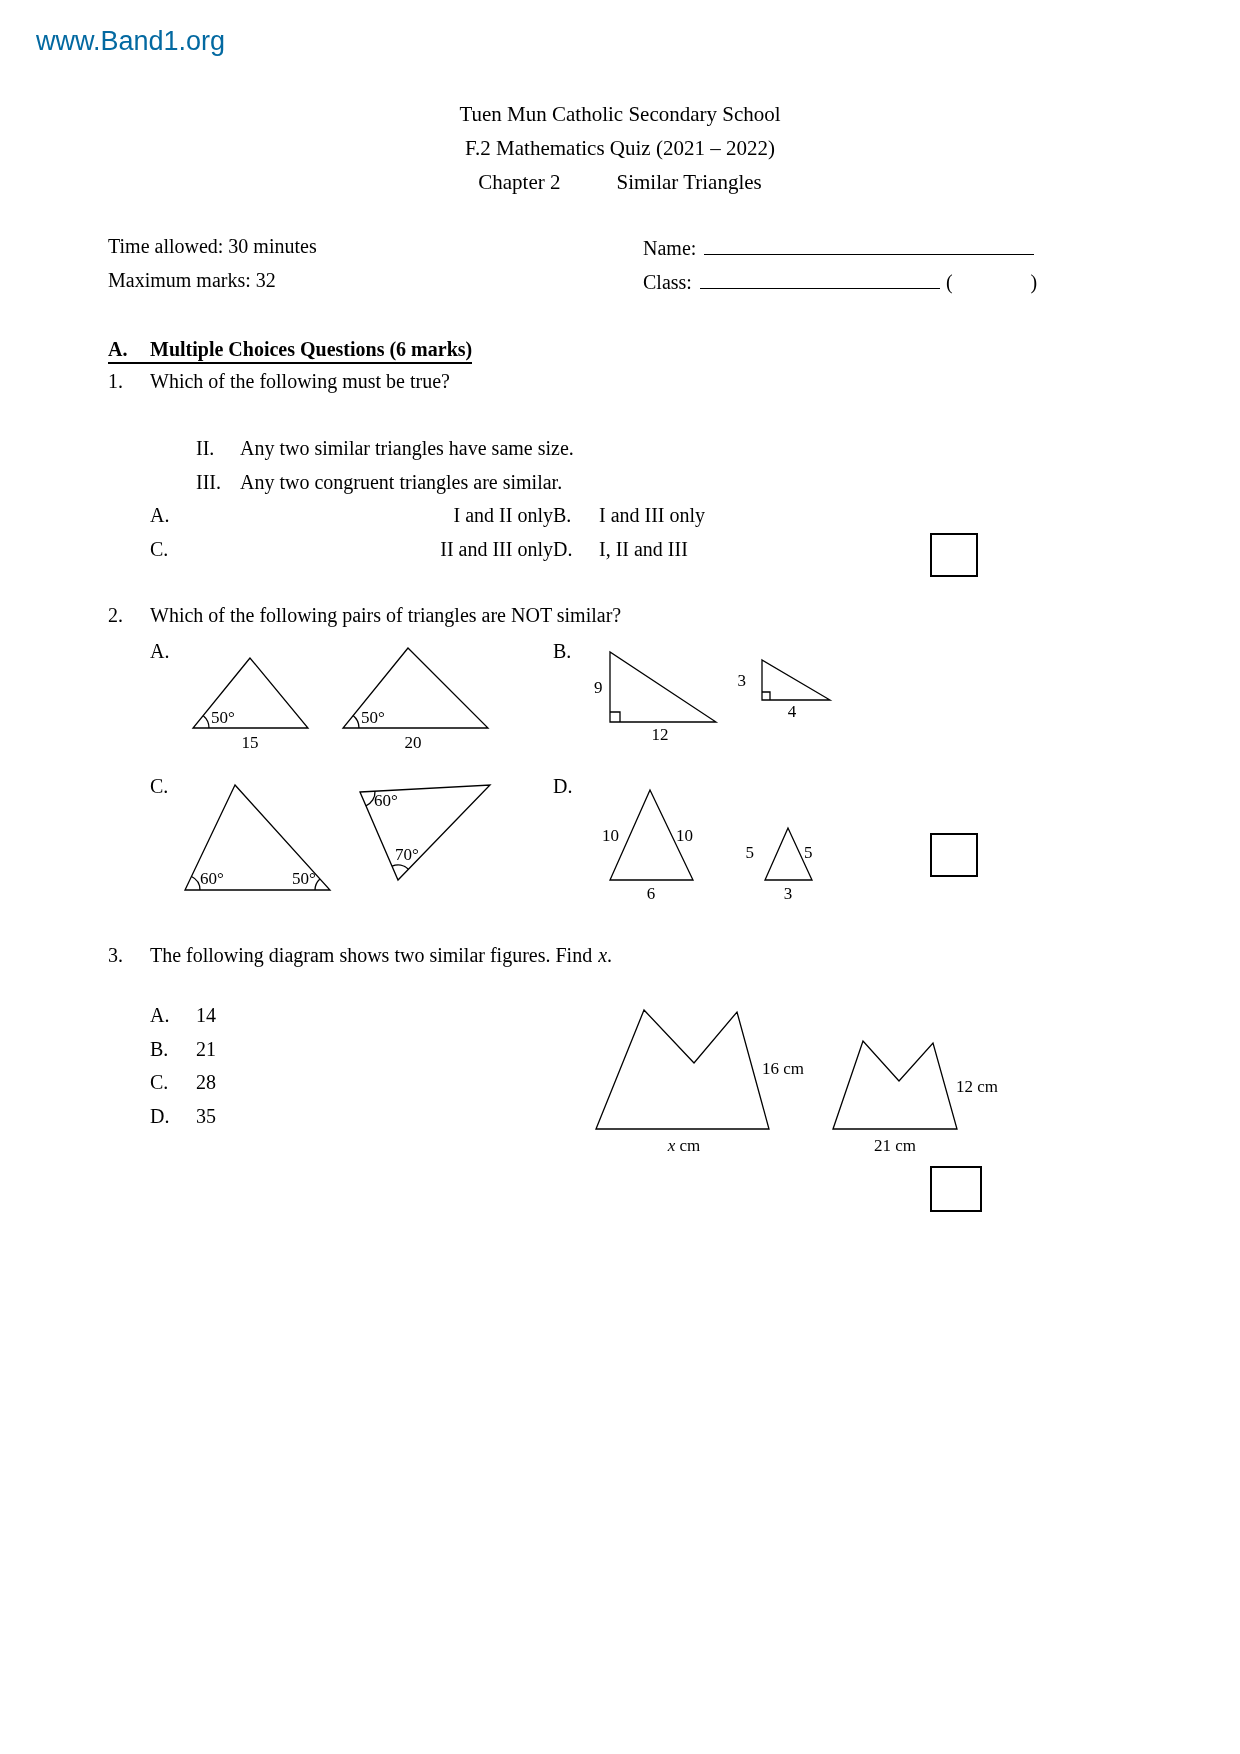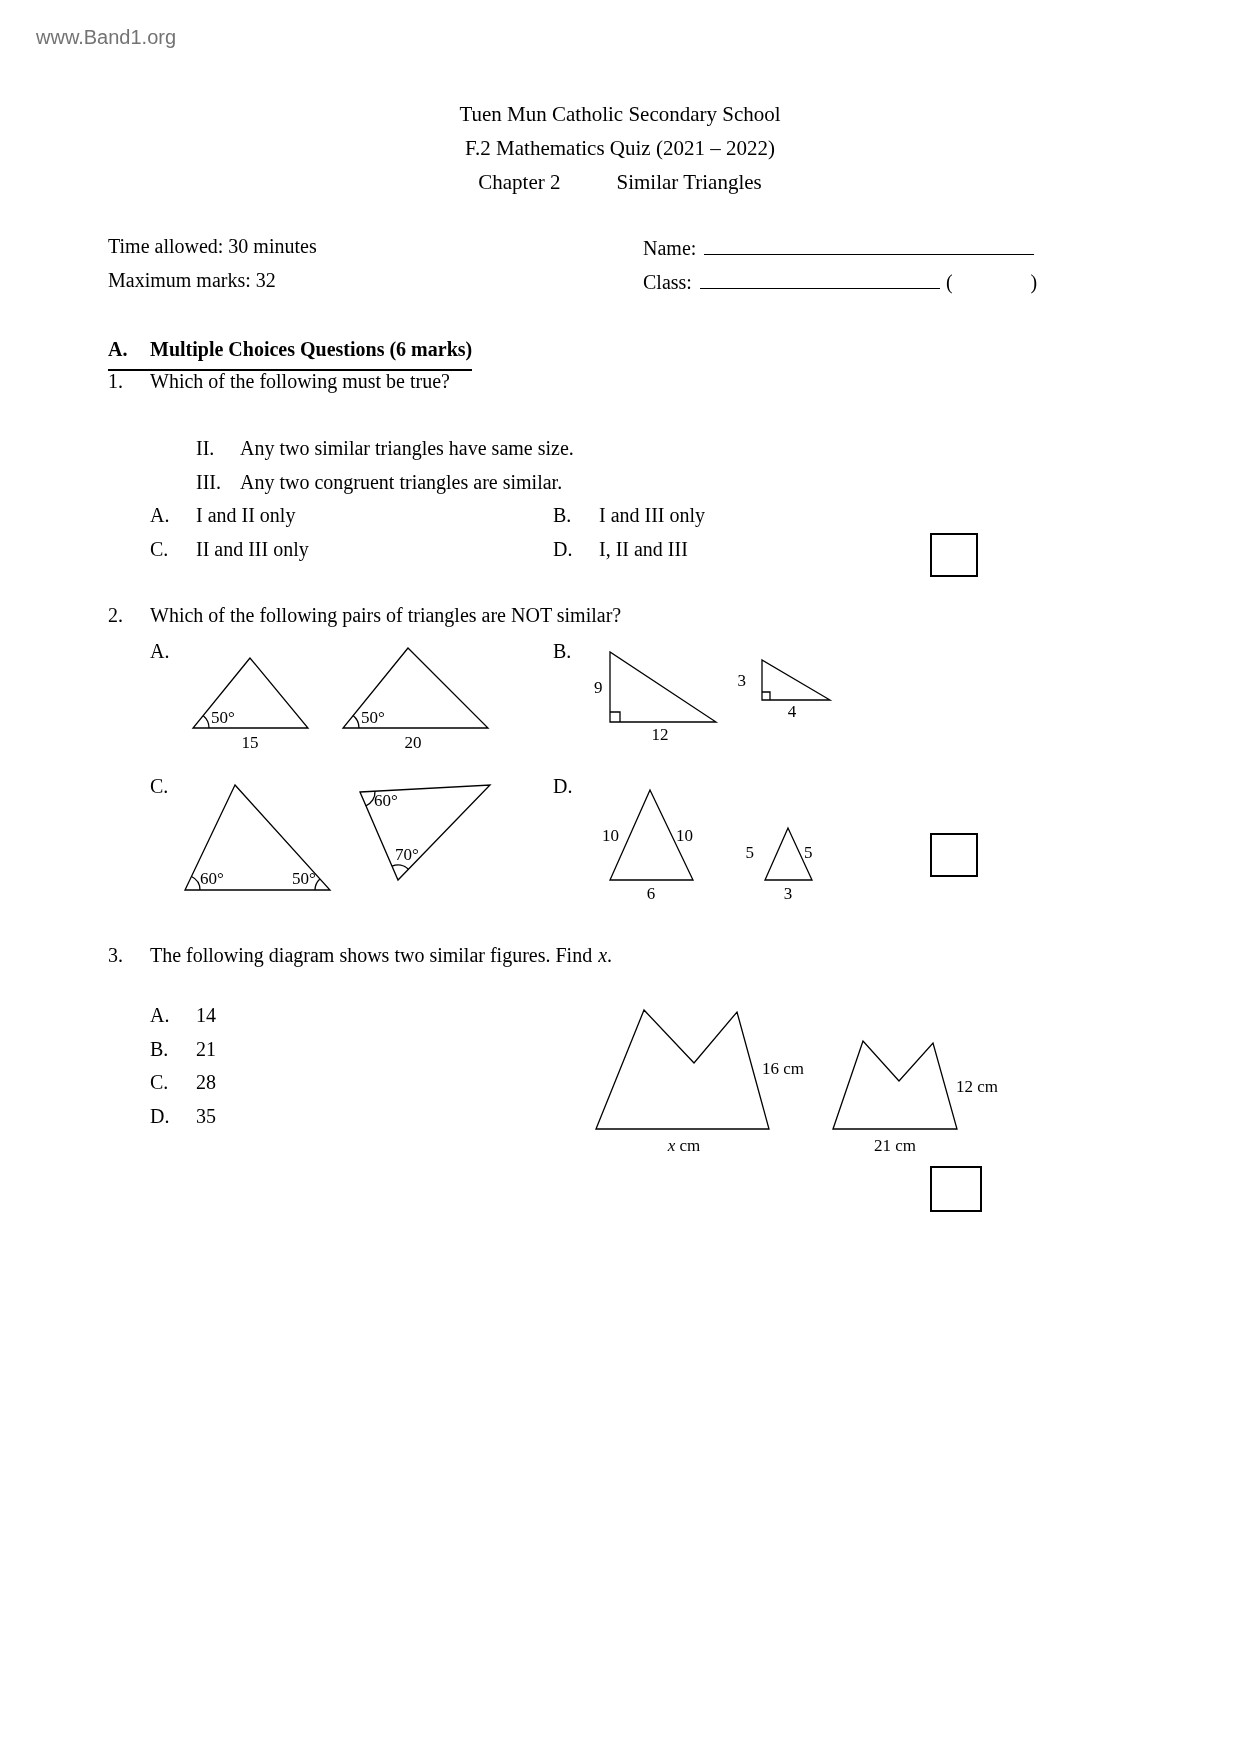--- a/index.html
+++ b/index.html
@@ -4,34 +4,34 @@
 <style>
   * { margin:0; padding:0; box-sizing:border-box; }
   html,body { background:#ffffff; }
   .page {
     position:relative; width:1240px; height:1754px; margin:0 auto;
     background:#ffffff; color:#000;
     font-family:"Liberation Serif", serif; overflow:hidden;
   }
   .watermark {
     position:absolute; left:36px; top:26px;
-    font-family:"Liberation Sans", sans-serif; font-size:20px; color:#737373;
+    font-family:"Liberation Sans", sans-serif; font-size:27px; color:#0369a1;
   }
   .center-line { position:absolute; left:0; width:100%; text-align:center; font-size:21px; white-space:nowrap; }
   .line { position:absolute; font-size:20px; white-space:nowrap; }
   .topic { margin-left:56px; }
   .blank { display:inline-block; border-bottom:1.5px solid #000; height:20px; margin-left:8px; }
   .paren { margin-left:6px; }
   .paren-close { margin-left:78px; }
-  .heading { font-weight:bold; border-bottom:2px solid #000; padding-bottom:8px; }
+  .heading { font-weight:bold; border-bottom:2px solid #000; padding-bottom:1px; }
   .hlabel { display:inline-block; width:42px; }
   .qnum { display:inline-block; width:42px; }
   .rnum { display:inline-block; width:44px; }
   .olabel { display:inline-block; width:46px; }
-  .otext { display:inline-block; width:357px; }
+  .otext { display:inline-block; width:357px;text-align:right; }
   .mathvar { font-style:italic; margin-left:6px; }
   .ansbox { position:absolute; width:48px; height:44px; border:2px solid #000; background:#fff; }
   svg.diagram { position:absolute; overflow:visible; }
   svg text { font-family:"Liberation Serif", serif; font-size:17px; fill:#000; }
   .shape { fill:none; stroke:#000; stroke-width:1.3; }
 </style>
 </head>
 <body>
 
 <div class="page">

